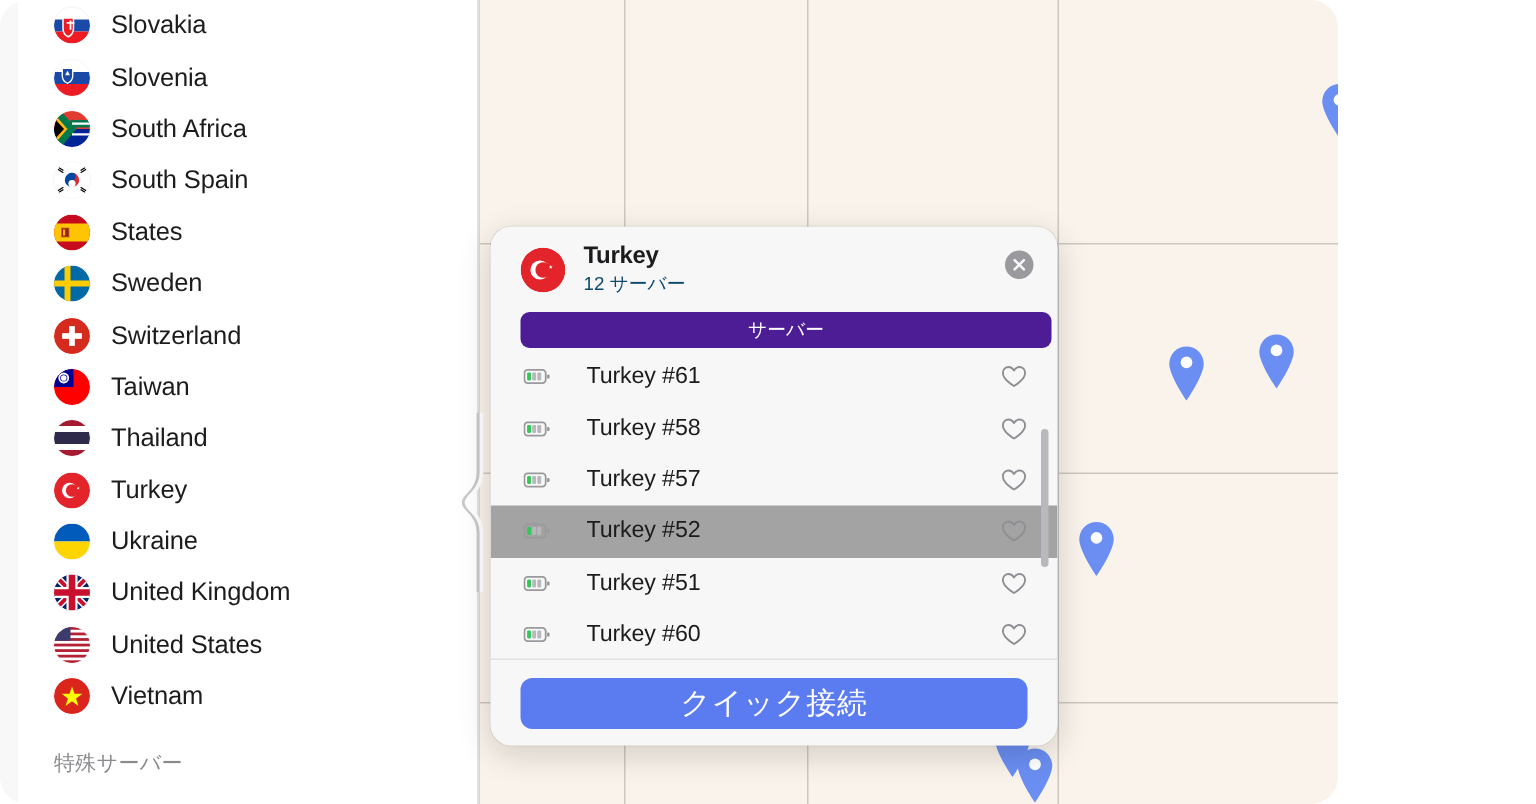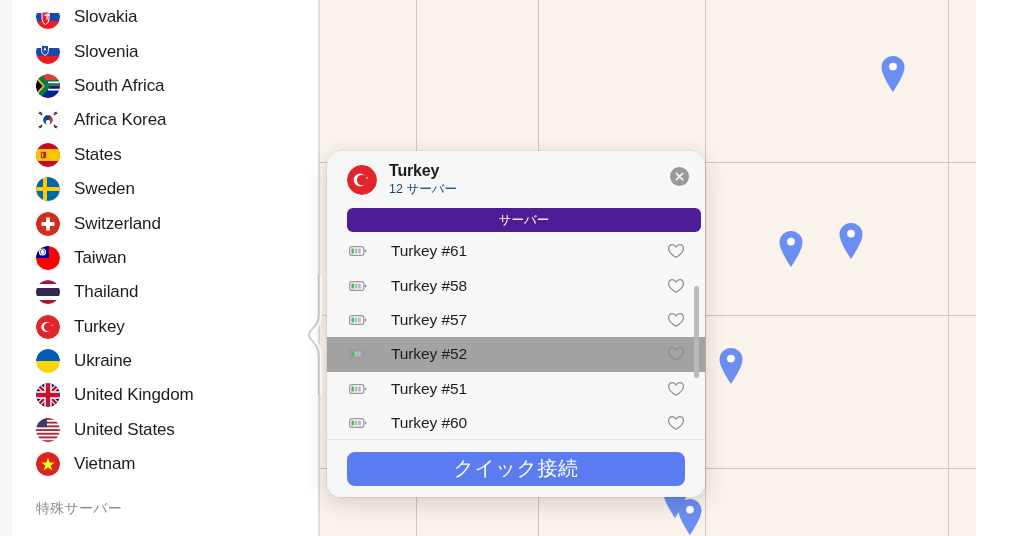--- a/index.html
+++ b/index.html
@@ -1,21 +1,21 @@
 <!DOCTYPE html>
 <html><head>
 <meta charset="utf-8">
 <style>
   * { box-sizing: border-box; margin: 0; padding: 0; }
   html, body {
     width: 1024px; height: 536px; overflow: hidden;
     font-family: "Liberation Sans", "DejaVu Sans", sans-serif;
     background: #ffffff;
   }
-  #app { position: relative; width: 976px; height: 536px; overflow: hidden; }
+  #app { position: relative; width: 892px; height: 536px; overflow: hidden; border-radius: 18px; }
 
   
   #map {
     position: absolute; left: 320px; top: 0; width: 704px; height: 536px;
     background: #faf3eb; overflow: hidden;
   }
   .gridline-v { position: absolute; top: 0; width: 1px; height: 536px; background: #ccc7c0; }
   .gridline-h { position: absolute; left: 0; height: 1px; width: 704px; background: #ccc7c0; }
 
   .pin { position: absolute; width: 30px; height: 40px; }
@@ -255,21 +255,21 @@
                   <rect x="17.4" y="17.6" width="4.4" height="0.8" transform="rotate(33 19.6 18)"></rect>
                   <rect x="17.4" y="19.1" width="4.4" height="0.8" transform="rotate(33 19.6 19.5)"></rect>
                   <rect x="17.4" y="4.1" width="4.4" height="0.8" transform="rotate(-33 19.6 4.5)"></rect>
                   <rect x="17.4" y="5.6" width="4.4" height="0.8" transform="rotate(-33 19.6 6)"></rect>
                   <rect x="2.2" y="17.6" width="4.4" height="0.8" transform="rotate(-33 4.4 18)"></rect>
                   <rect x="2.2" y="19.1" width="4.4" height="0.8" transform="rotate(-33 4.4 19.5)"></rect>
                 </g>
               </g>
             </svg>
           </div>
-          <div class="country-name">Africa Korea</div>
+          <div class="country-name">South Spain</div>
         </div>
         <div class="country-row">
           <div class="flag">
             <svg viewBox="0 0 24 24">
               <clipPath id="c5">
                 <circle cx="12" cy="12" r="12"></circle>
               </clipPath>
               <g clip-path="url(#c5)">
                 <rect width="24" height="24" fill="#c60b1e"></rect>
                 <rect y="6" width="24" height="12" fill="#ffc400"></rect>

